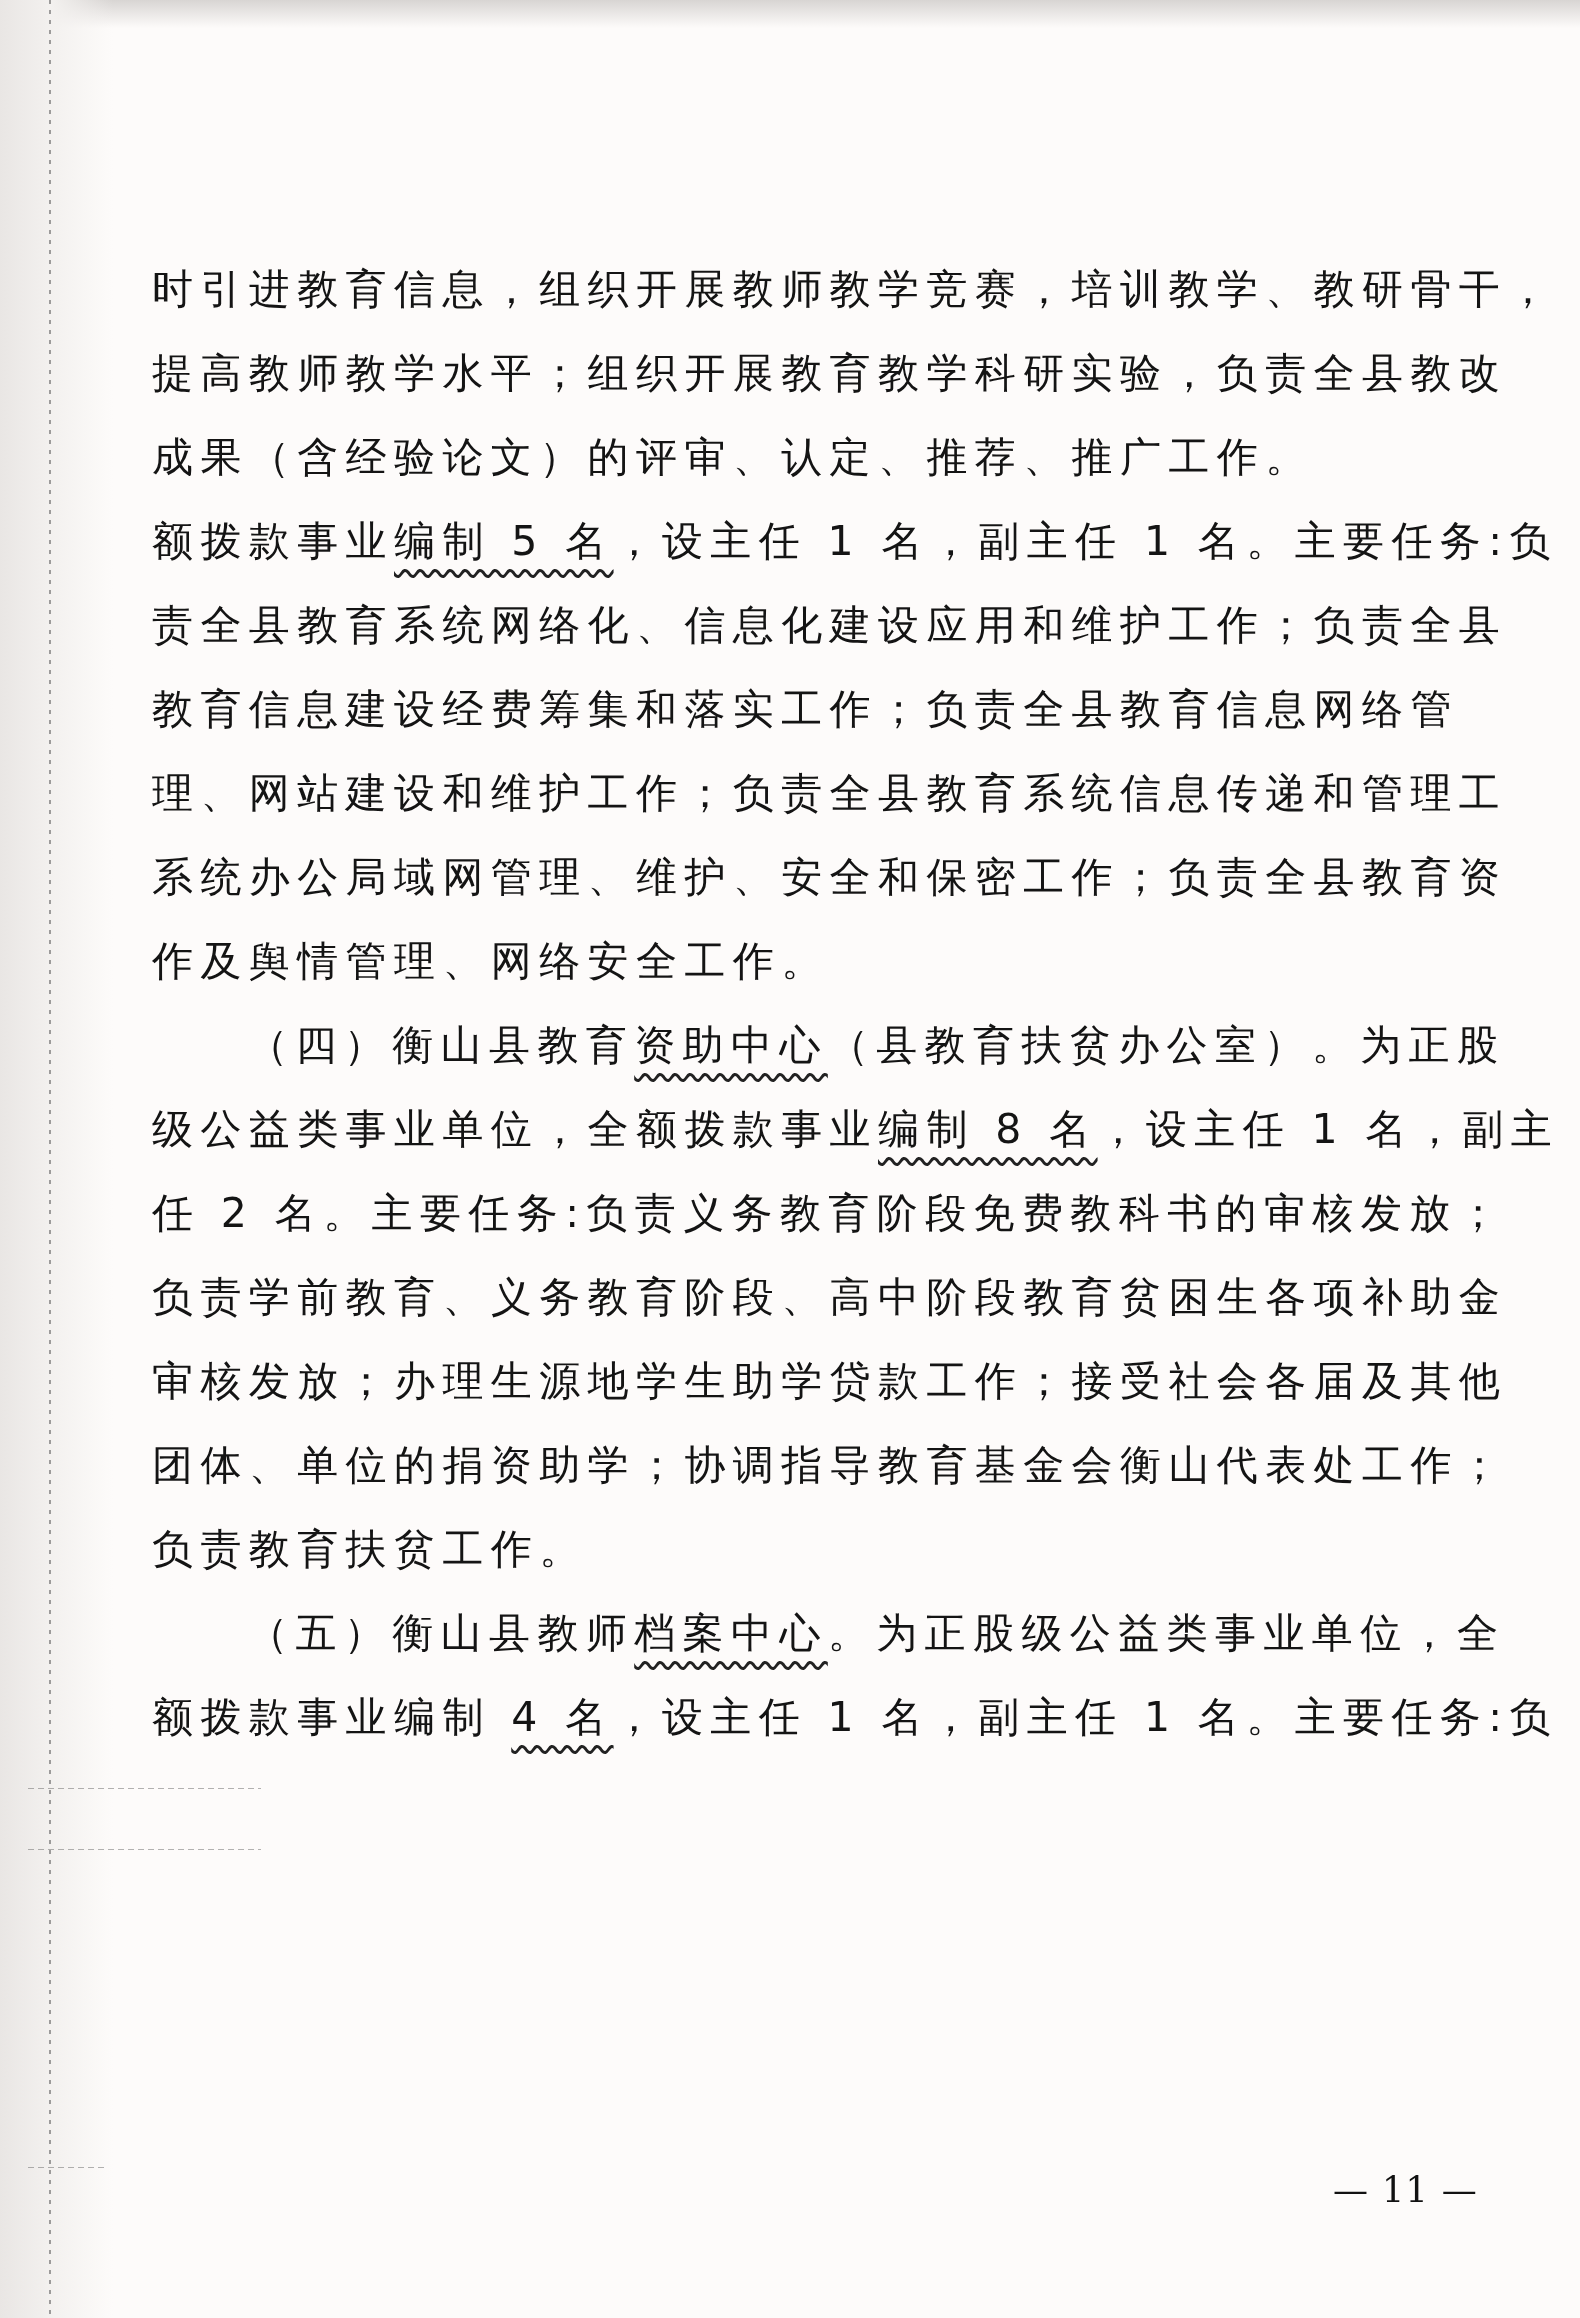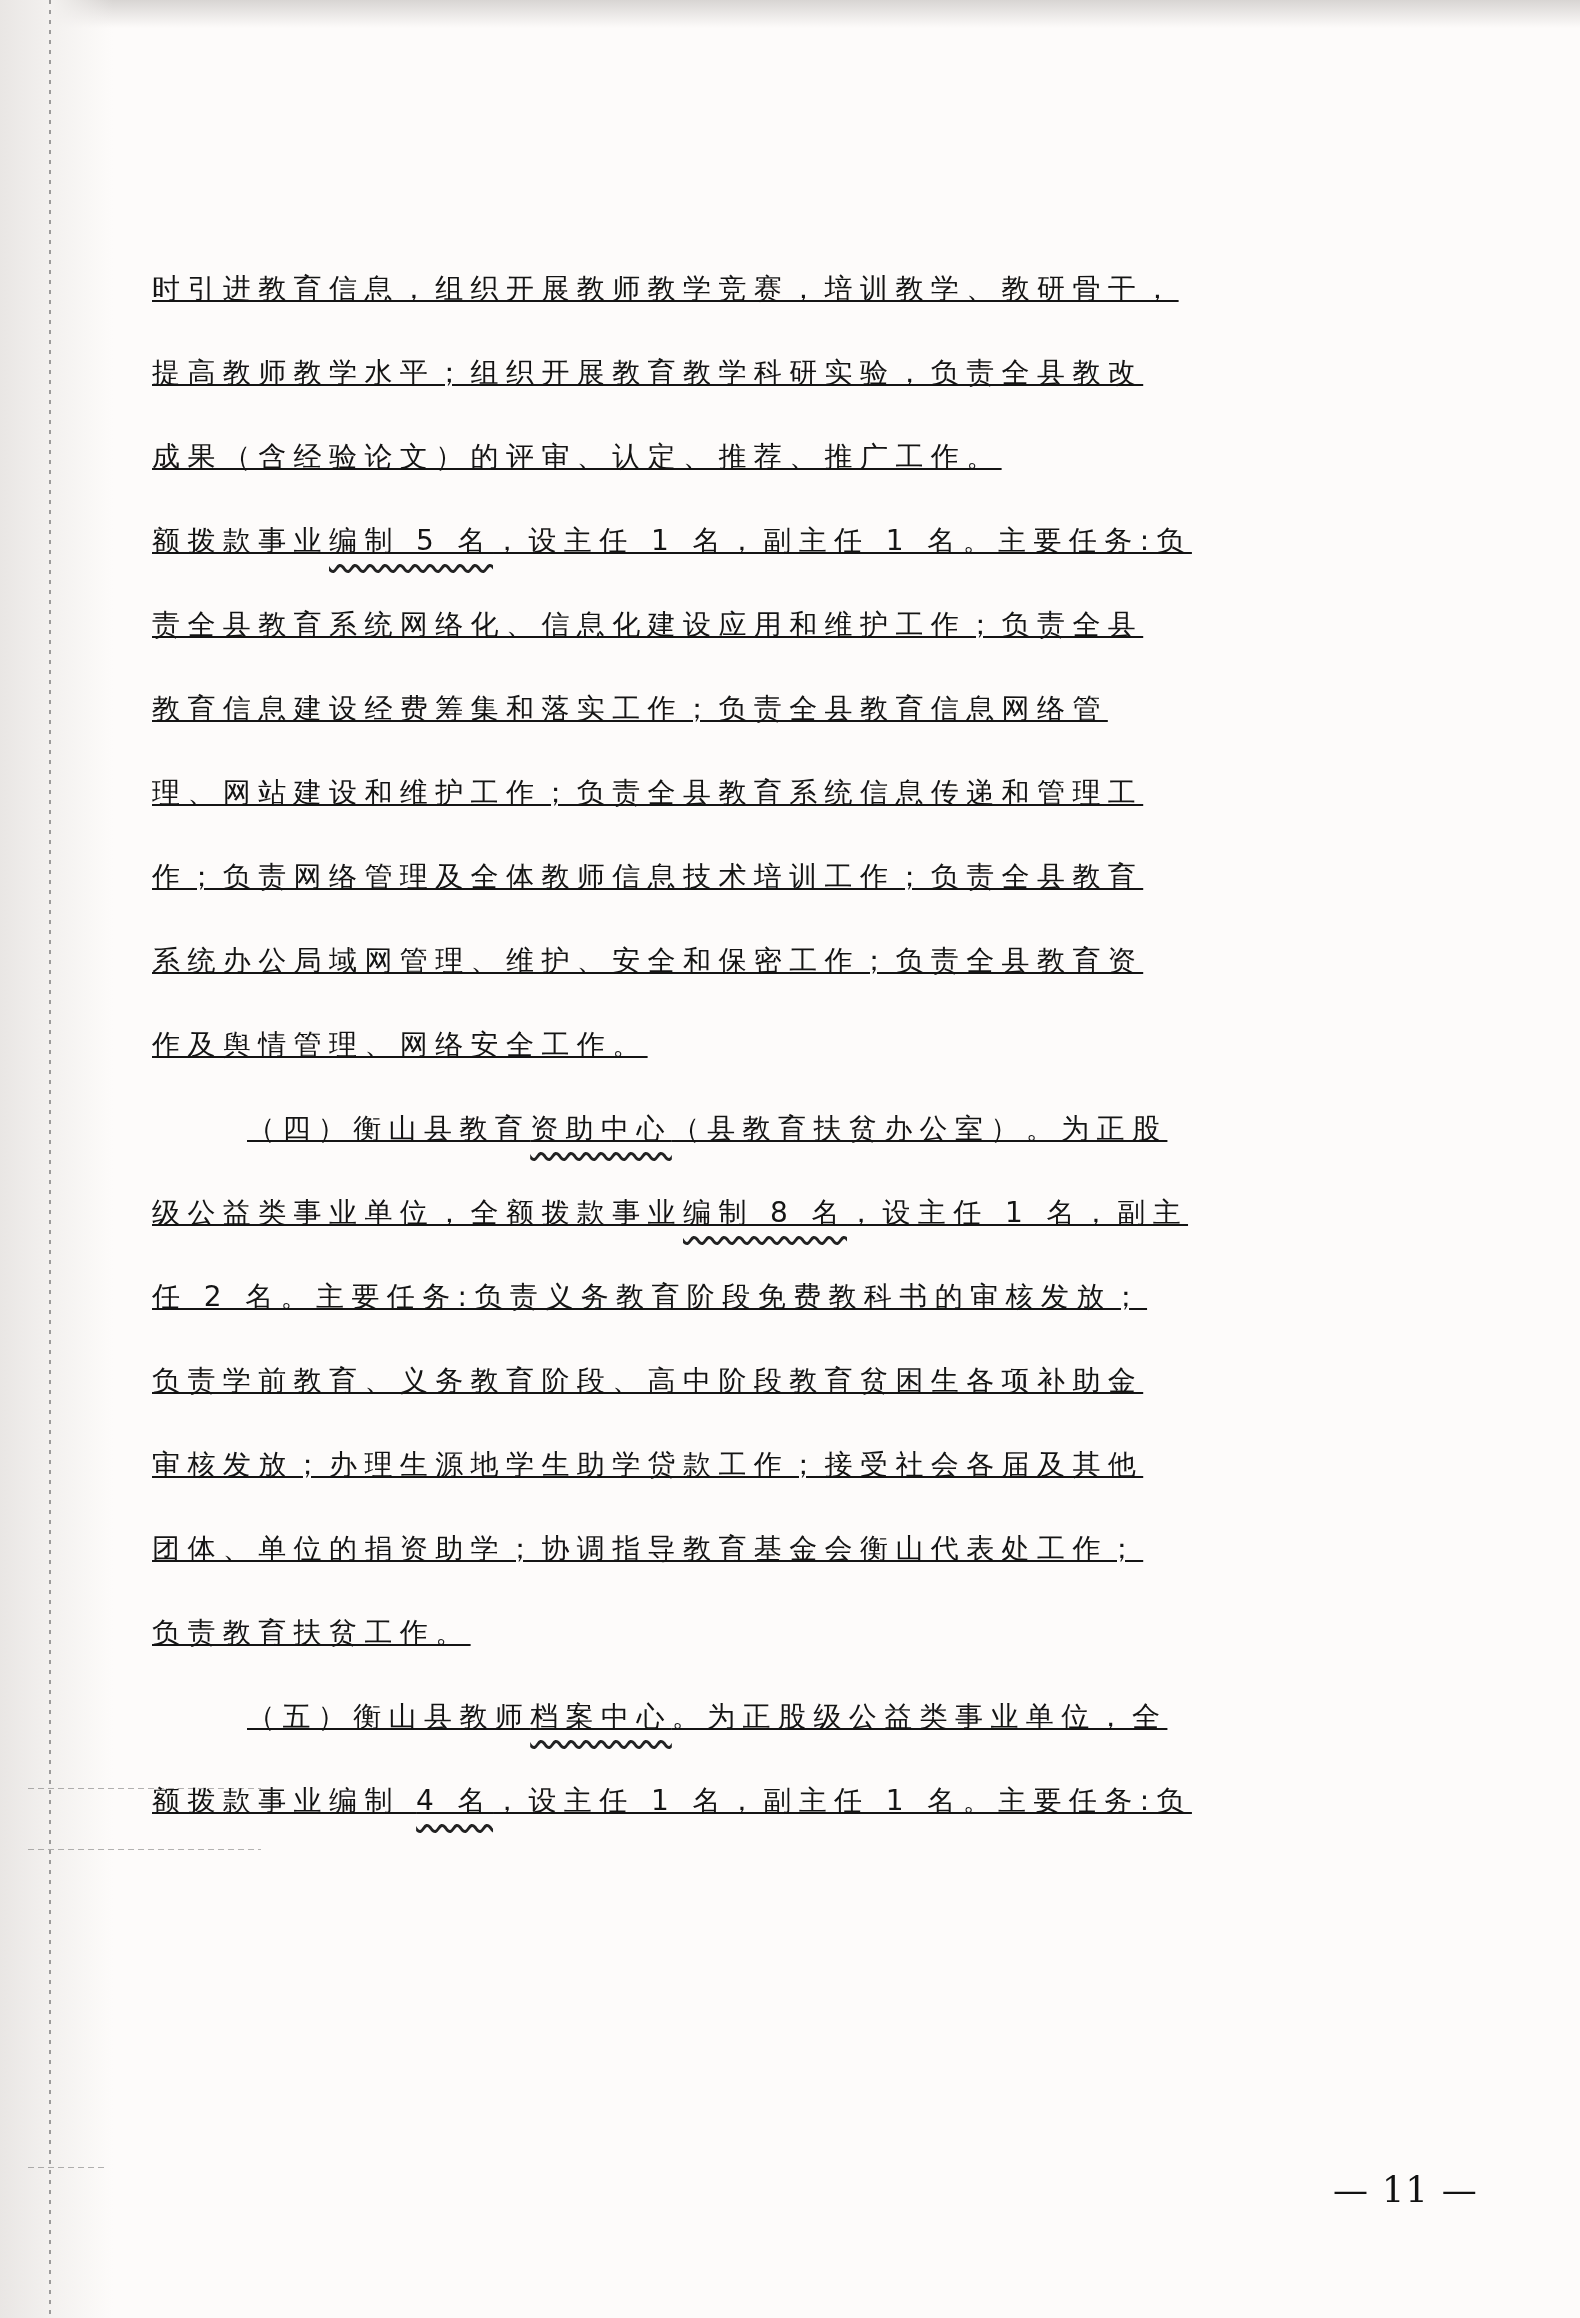--- a/index.html
+++ b/index.html
@@ -41,25 +41,24 @@
       opacity: 0.5;
     }
     .text-column {
       position: absolute;
       left: 152px;
       top: 247px;
       width: 1315px;
     }
     .line {
       height: 84px;
-      font-size: 28px;
+      font-size: 41px;
       line-height: 84px;
       letter-spacing: 7.4px;
       white-space: nowrap;
-      text-decoration: underline;
     }
     .line.indent {
       padding-left: 95px;
     }
     .wavy {
       text-decoration: underline wavy #222;
       text-decoration-thickness: 2.8px;
       text-underline-offset: 14px;
     }
     .page-number {
@@ -85,21 +84,20 @@
 <div class="text-column">
 
   <div class="line">时引进教育信息，组织开展教师教学竞赛，培训教学、教研骨干，</div>
   <div class="line">提高教师教学水平；组织开展教育教学科研实验，负责全县教改</div>
   <div class="line">成果（含经验论文）的评审、认定、推荐、推广工作。</div>
 
   <div class="line"><span>额拨款事业</span><span class="wavy">编制 5 名</span><span>，设主任 1 名，副主任 1 名。主要任务:负</span></div>
   <div class="line">责全县教育系统网络化、信息化建设应用和维护工作；负责全县</div>
   <div class="line">教育信息建设经费筹集和落实工作；负责全县教育信息网络管</div>
   <div class="line">理、网站建设和维护工作；负责全县教育系统信息传递和管理工</div>
-  <div class="line">作；负责网络管理及全体教师信息技术培训工作；负责全县教育</div>
   <div class="line">系统办公局域网管理、维护、安全和保密工作；负责全县教育资</div>
   <div class="line">作及舆情管理、网络安全工作。</div>
 
   <div class="line indent"><span>（四）衡山县教育</span><span class="wavy">资助中心</span><span>（县教育扶贫办公室）。为正股</span></div>
   <div class="line"><span>级公益类事业单位，全额拨款事业</span><span class="wavy">编制 8 名</span><span>，设主任 1 名，副主</span></div>
   <div class="line">任 2 名。主要任务:负责义务教育阶段免费教科书的审核发放；</div>
   <div class="line">负责学前教育、义务教育阶段、高中阶段教育贫困生各项补助金</div>
   <div class="line">审核发放；办理生源地学生助学贷款工作；接受社会各届及其他</div>
   <div class="line">团体、单位的捐资助学；协调指导教育基金会衡山代表处工作；</div>
   <div class="line">负责教育扶贫工作。</div>

